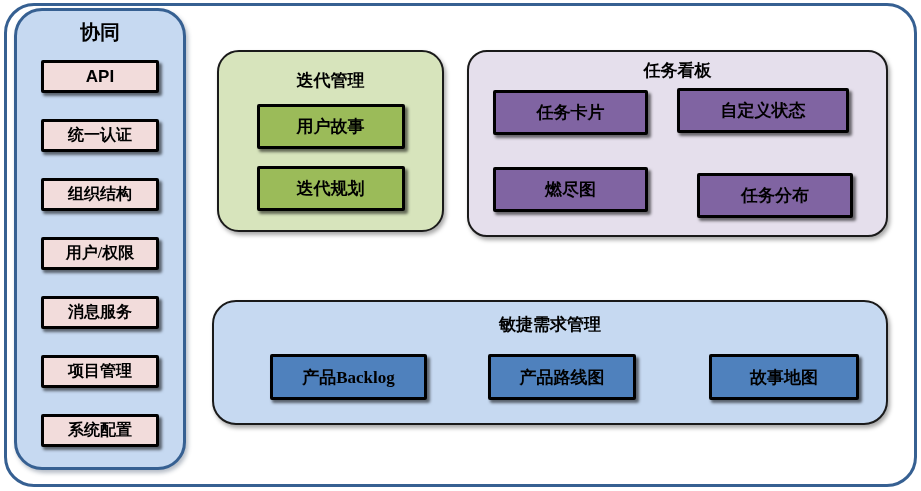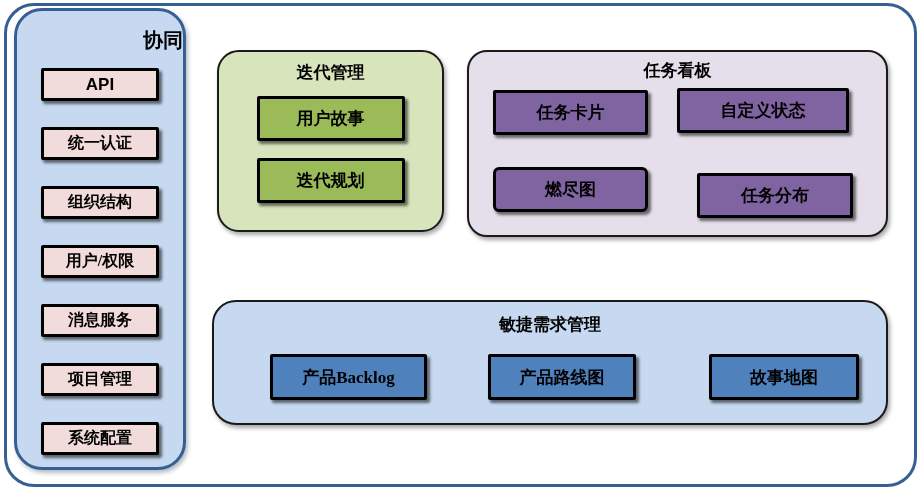--- a/index.html
+++ b/index.html
@@ -38,22 +38,22 @@
   .sidebar {
     position: absolute;
     left: 14px; top: 8px;
     width: 172px; height: 462px;
     background: var(--sidebar-bg);
     border: 3px solid var(--frame-border);
     border-radius: 28px;
     box-shadow: 2px 3px 4px rgba(40,60,90,0.35);
   }
   .sidebar-title {
-    margin-top: 16px;
-    text-align: right;
+    margin-top: 8px;
+    text-align: center;
     font-size: 20px;
     font-weight: bold;
     font-family: "Liberation Sans", sans-serif;
   }
   .sidebar-items {
     margin-top: 14px;
     display: flex;
     flex-direction: column;
     align-items: center;
     gap: 26px;
@@ -97,21 +97,21 @@
     font-size: 17px;
     box-shadow: 2.5px 3px 3px rgba(0,0,0,0.55);
   }
   
   .group.iteration {
     left: 217px; top: 50px;
     width: 227px; height: 182px;
     background: var(--green-bg);
     border-radius: 22px;
   }
-  .group.iteration .group-title { margin-top: 9px; }
+  .group.iteration .group-title { margin-top: 17px; }
   .group.iteration .g-items {
     margin-top: 12px;
     display: flex;
     flex-direction: column;
     align-items: center;
     gap: 17px;
   }
   .group.iteration .g-item {
     width: 148px; height: 45px;
     background: var(--green-item-bg);
@@ -120,21 +120,21 @@
   .group.kanban {
     left: 467px; top: 50px;
     width: 421px; height: 187px;
     background: var(--purple-bg);
     border-radius: 20px;
   }
   .group.kanban .group-title { margin-top: 7px; }
   .group.kanban .g-item { position: absolute; background: var(--purple-item-bg); }
   .g-item.task-cards      { left: 24px;  top: 38px;  width: 155px; height: 45px; }
   .g-item.custom-status   { left: 208px; top: 36px;  width: 172px; height: 45px; }
-  .g-item.burndown-chart  { left: 24px;  top: 115px; width: 155px; height: 45px; border-radius: 6px; }
+  .g-item.burndown-chart  { left: 24px;  top: 115px; width: 155px; height: 45px; }
   .g-item.task-distribution { left: 228px; top: 121px; width: 156px; height: 45px; }
   
   .group.requirements {
     left: 212px; top: 300px;
     width: 676px; height: 125px;
     background: var(--blue-bg);
     border-radius: 24px;
   }
   .group.requirements .group-title { margin-top: 11px; }
   .group.requirements .g-item { position: absolute; background: var(--blue-item-bg); }

